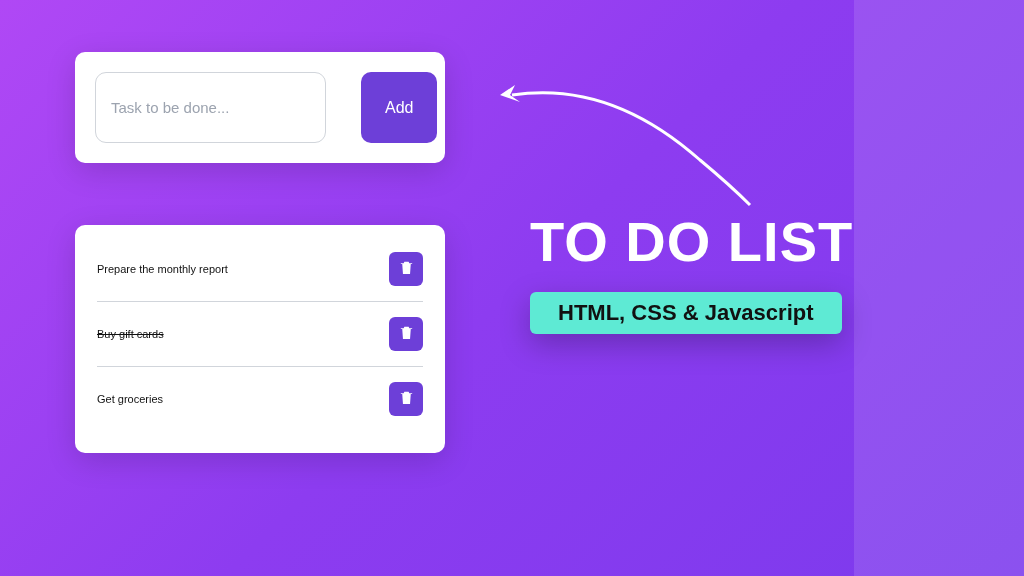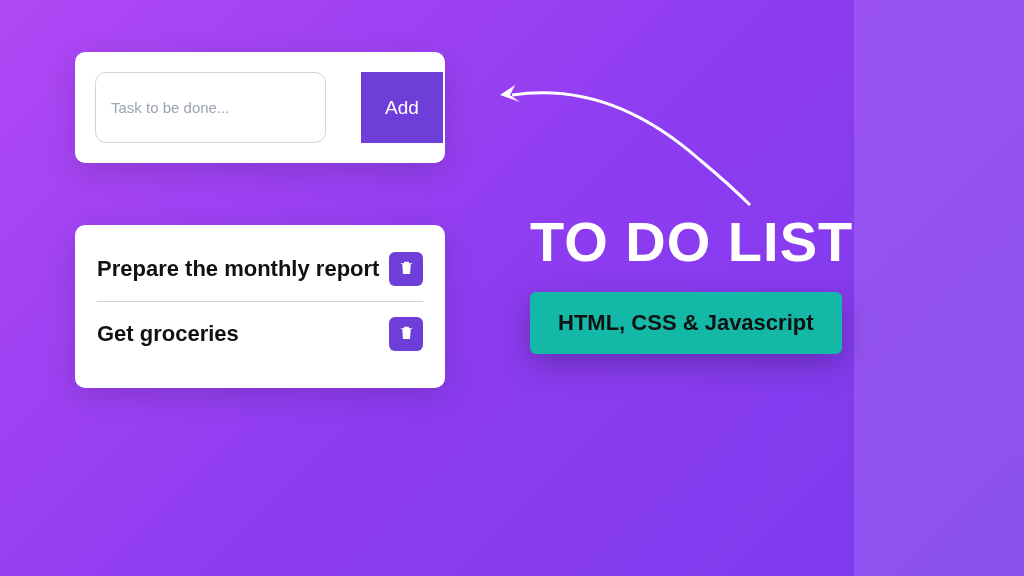--- a/index.html
+++ b/index.html
@@ -38,23 +38,23 @@
       border-radius: 11px;
       font-size: 15px;
       color: #333;
       outline: none;
     }
     .task-input::placeholder { color: #9ca3af; }
     .add-btn {
       background: #6d3fd8;
       color: #fff;
       border: none;
-      border-radius: 0;
+      border-radius: 10px;
       padding: 13px 24px;
-      font-size: 19px;
+      font-size: 16px;
       font-weight: 500;
       cursor: pointer;
       margin-left: 23px;
     }
     .list-card {
       position: absolute;
       top: 225px;
       left: 75px;
       width: 370px;
       background: #fff;
@@ -64,23 +64,23 @@
     }
     .task-row {
       display: flex;
       align-items: center;
       justify-content: space-between;
       padding: 15px 0;
       border-bottom: 1px solid #d1d5db;
     }
     .task-row:last-child { border-bottom: none; }
     .task-text {
-      font-size: 22px;
+      font-size: 11px;
       color: #111;
-      font-weight: 700;
+      font-weight: 400;
     }
     .task-text.done { text-decoration: line-through; }
     .delete-btn {
       width: 34px;
       height: 34px;
       background: #6d3fd8;
       border: none;
       border-radius: 6px;
       display: flex;
       align-items: center;
@@ -95,22 +95,22 @@
       color: #fff;
       font-size: 56px;
       font-weight: 800;
       letter-spacing: 1px;
       margin-top: 9px;
     }
     .subtitle-box {
       position: absolute;
       top: 292px;
       left: 530px;
-      background: #14b8a6;
-      padding: 18px 28px;
+      background: #5eead4;
+      padding: 8px 28px;
       border-radius: 6px;
       box-shadow: 0 10px 30px rgba(0,0,0,0.25);
     }
     .subtitle {
       color: #111;
       font-size: 22px;
       font-weight: 700;
     }
     .arrow {
       position: absolute;
@@ -135,20 +135,30 @@
     <span class="task-text">Prepare the monthly report</span>
     <button class="delete-btn">
       <span>
         <svg viewBox="0 0 24 24">
             <path d="M6 7h12l-1 14H7L6 7zm3-3h6l1 2H8l1-2zM4 6h16v1H4V6zm5 4h1v9H9v-9zm3 0h1v9h-1v-9zm3 0h1v9h-1v-9z"></path>
           </svg>
       </span>
     </button>
   </div>
   <div class="task-row">
+    <span class="task-text done">Buy gift cards</span>
+    <button class="delete-btn">
+      <span>
+        <svg viewBox="0 0 24 24">
+            <path d="M6 7h12l-1 14H7L6 7zm3-3h6l1 2H8l1-2zM4 6h16v1H4V6zm5 4h1v9H9v-9zm3 0h1v9h-1v-9zm3 0h1v9h-1v-9z"></path>
+          </svg>
+      </span>
+    </button>
+  </div>
+  <div class="task-row">
     <span class="task-text">Get groceries</span>
     <button class="delete-btn">
       <span>
         <svg viewBox="0 0 24 24">
             <path d="M6 7h12l-1 14H7L6 7zm3-3h6l1 2H8l1-2zM4 6h16v1H4V6zm5 4h1v9H9v-9zm3 0h1v9h-1v-9zm3 0h1v9h-1v-9z"></path>
           </svg>
       </span>
     </button>
   </div>
 </div>

